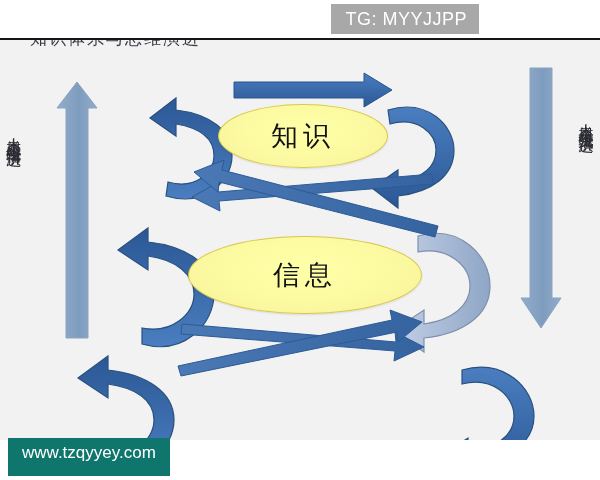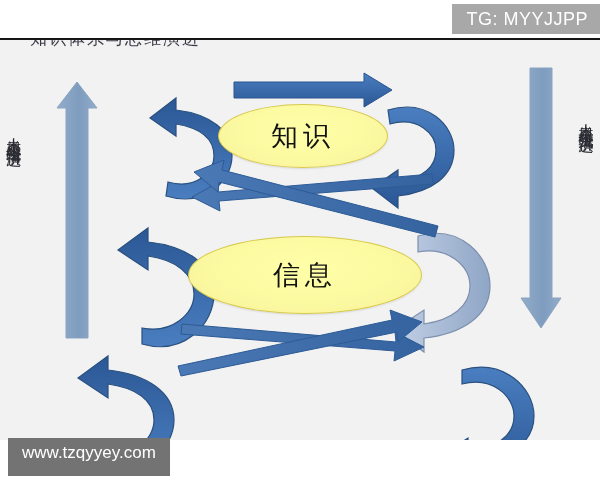--- a/index.html
+++ b/index.html
@@ -12,21 +12,21 @@
     height: 480px;
     position: relative;
     overflow: hidden;
     font-family: "Liberation Sans", "DejaVu Sans", sans-serif;
   }
 
   
   #top-band {
     position: absolute;
     left: 0; top: 0;
-    width: 600px; height: 38px;
+    width: 479px; height: 38px;
     background: #ffffff;
     z-index: 40;
   }
   #tg-banner {
     position: absolute;
     right: 0; top: 4px;
     height: 30px;
     padding: 0 12px 0 14px;
     background: #a8a8a8;
     color: #ffffff;
@@ -111,21 +111,21 @@
   #arrows-back  { z-index: 10; }
   #arrows-front { z-index: 30; }
 
   
   #watermark {
     position: absolute;
     left: 8px;
     top: 438px;
     height: 38px;
     padding: 0 14px;
-    background: #737373;
+    background: #0f766e;
     color: #ffffff;
     font-size: 17px;
     line-height: 30px;
     white-space: nowrap;
     font-family: "Liberation Sans", sans-serif;
     z-index: 40;
   }
 </style>
 </head>
 <body>

